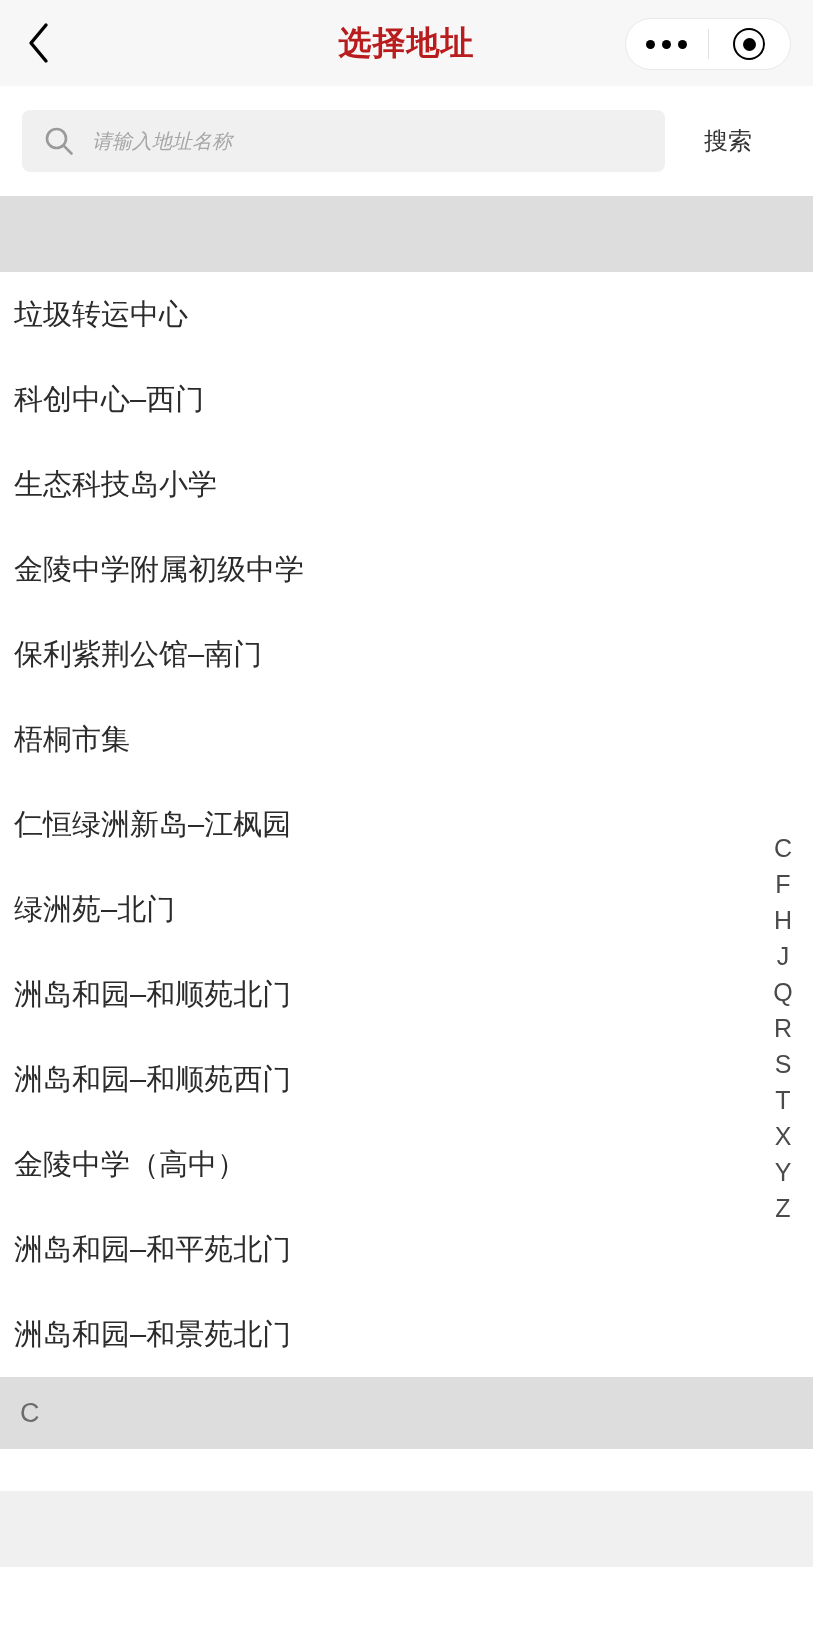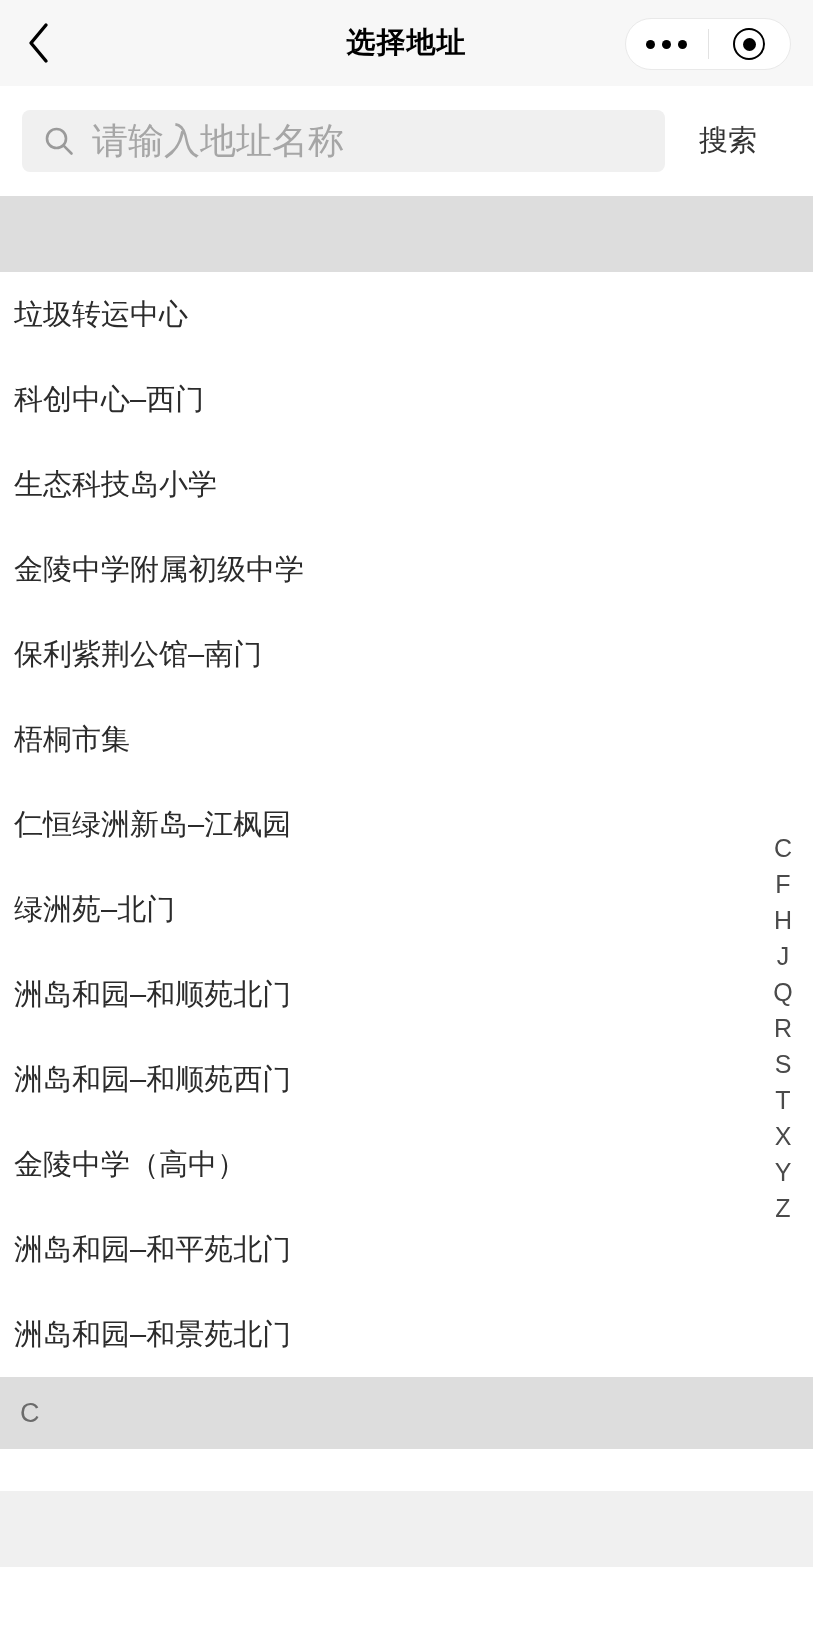--- a/index.html
+++ b/index.html
@@ -34,23 +34,23 @@
     flex: 0 0 auto;
   }
   .nav-back svg { display: block; }
   .nav-title {
     position: absolute;
     left: 0; right: 0;
     top: 0; bottom: 0;
     display: flex;
     align-items: center;
     justify-content: center;
-    font-size: 29px;
+    font-size: 33px;
     font-weight: bold;
-    color: #000000;
+    color: #b91c1c;
     letter-spacing: 1px;
     pointer-events: none;
     font-family: Liberation Mono, monospace;
   }
   .nav-capsule {
     position: absolute;
     right: 22px;
     top: 18px;
     width: 166px;
     height: 52px;
@@ -125,30 +125,31 @@
     display: flex;
     align-items: center;
     justify-content: center;
   }
   .search-input {
     flex: 1;
     border: none;
     outline: none;
     background: transparent;
     font-family: "Liberation Sans", sans-serif;
-    font-size: 36px;
+    font-size: 20px;
     color: #4c1d95;
     height: 100%;
+    font-style: italic;
   }
   .search-input::placeholder { color: #a6a6a6; }
   .search-btn {
     flex: 0 0 auto;
     width: 126px;
     text-align: center;
-    font-size: 29px;
+    font-size: 24px;
     color: #333333;
   }
 
   
   .group-header {
     height: 72px;
     background: #dddddd;
     display: flex;
     align-items: center;
     padding-left: 20px;

